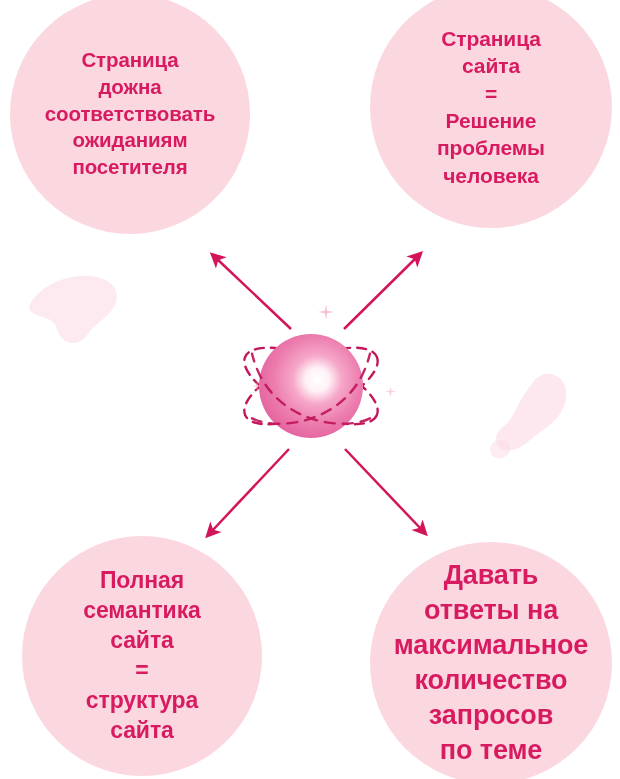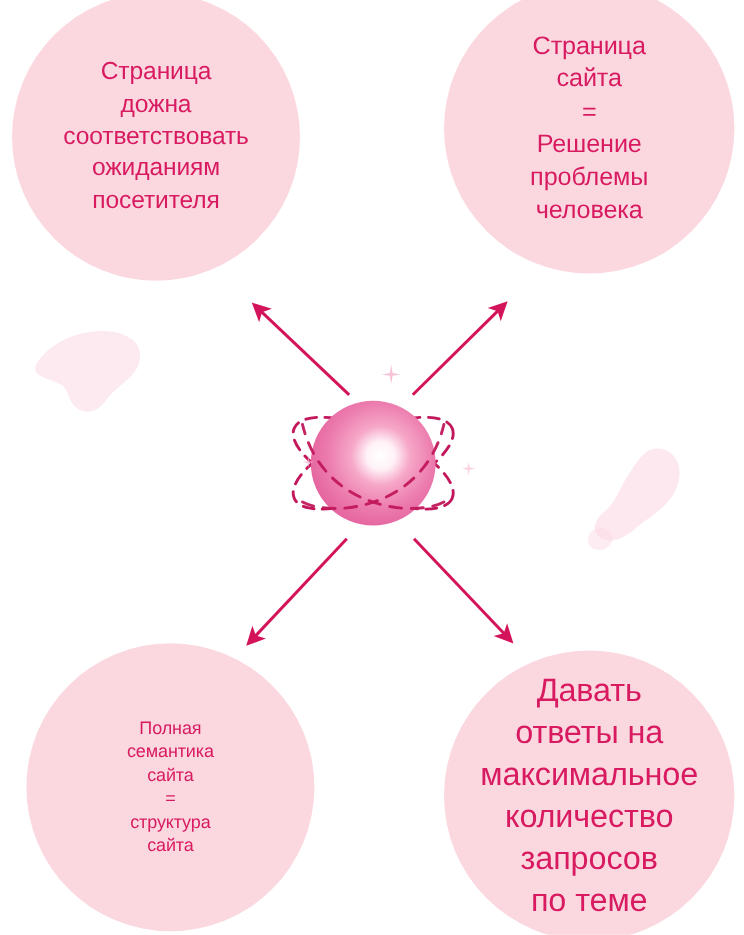--- a/index.html
+++ b/index.html
@@ -24,32 +24,32 @@
     align-items:center;
     justify-content:center;
     text-align:center;
     box-sizing:border-box;
   }
   .bubble .btext{
     color:#d81b60;
     font-size:21px;
     line-height:1.30;
     letter-spacing:-0.1px;
-    font-weight:400;
+    font-weight:700;
     padding:0 4px;
     white-space:pre-line;
   }
   #bubble-tl{left:10px;  top:-6px;  width:240px;height:240px;}
   #bubble-tr{left:370px; top:-14px; width:242px;height:242px;}
   #bubble-bl{left:22px;  top:536px; width:240px;height:240px;}
   #bubble-br{left:370px; top:542px; width:242px;height:242px;}
 
   #bubble-tl .btext{font-size:20.5px;}
   #bubble-tr .btext{font-size:21px;}
-  #bubble-bl .btext{font-size:15px;}
+  #bubble-bl .btext{font-size:23px;}
   #bubble-br .btext{font-size:27px;}
 
   
   #atom{
     position:absolute;
     left:225px;top:300px;width:172px;height:172px;
   }
   #atom svg{display:block;overflow:visible;}
 
   

